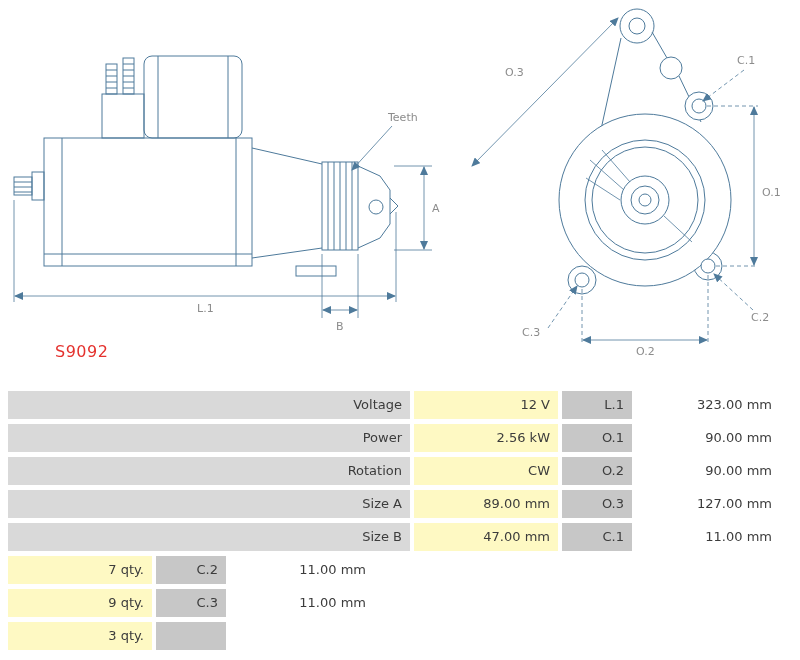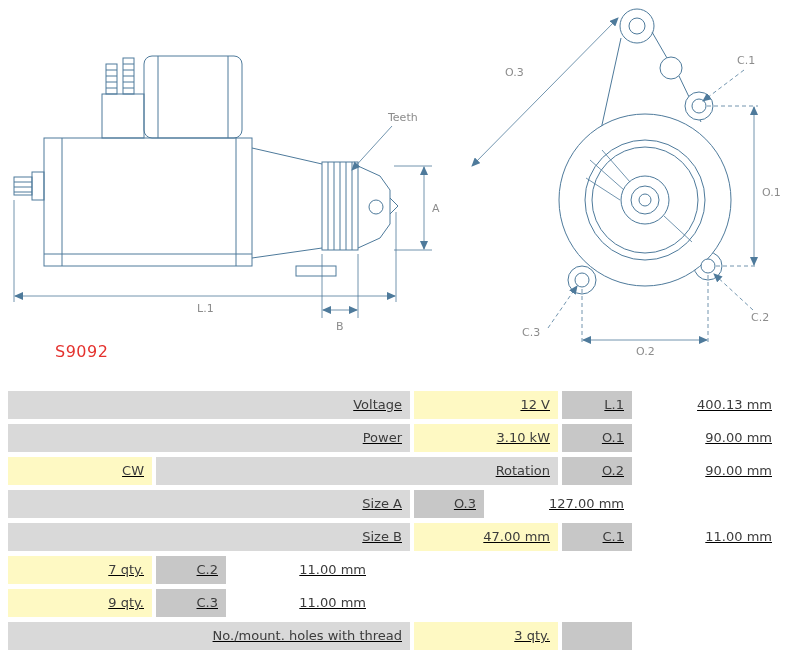--- a/index.html
+++ b/index.html
@@ -10,21 +10,21 @@
   .drawings { position:absolute; top:0; left:0; width:800px; height:360px; }
   svg text {
     font-family:"DejaVu Sans","Liberation Sans",sans-serif;
     font-size:11px; fill:#8c8c8c;
   }
   .part-number {
     position:absolute; left:10px; top:342px;
     font-size:16px; color:#e4322e; letter-spacing:0.5px;margin-left:45px;
   }
   .spec-table { position:absolute; left:8px; top:391px; }
-  .trow { display:flex; gap:4px; margin-bottom:5px;text-decoration:underline; }
+  .trow { display:flex; gap:4px; margin-bottom:5px; }
   .cell {
     height:28px; line-height:28px; font-size:13px; color:#3c3c3c;
     box-sizing:border-box; padding-right:8px; text-align:right;
     white-space:nowrap; overflow:hidden;
   }
   .cell.label  { width:402px; background:#d9d9d9; }
   .cell.value  { width:144px; background:#fef9c3; }
   .cell.code   { width:70px;  background:#c7c7c7; }
   .cell.value2 { width:144px; background:#ffffff; }
   .trow.last .value2 { background:transparent; }
@@ -181,54 +181,54 @@
 </svg>
 </div>
 
 <div class="part-number">S9092</div>
 
 <div class="spec-table">
   <div class="trow">
     <div class="cell label">Voltage</div>
     <div class="cell value">12 V</div>
     <div class="cell code">L.1</div>
-    <div class="cell value2">400.13 mm</div>
+    <div class="cell value2">323.00 mm</div>
   </div>
   <div class="trow">
     <div class="cell label">Power</div>
-    <div class="cell value">3.10 kW</div>
+    <div class="cell value">2.56 kW</div>
     <div class="cell code">O.1</div>
     <div class="cell value2">90.00 mm</div>
   </div>
   <div class="trow">
+    <div class="cell label">Rotation</div>
     <div class="cell value">CW</div>
-    <div class="cell label">Rotation</div>
     <div class="cell code">O.2</div>
     <div class="cell value2">90.00 mm</div>
   </div>
   <div class="trow">
     <div class="cell label">Size A</div>
+    <div class="cell value">89.00 mm</div>
     <div class="cell code">O.3</div>
     <div class="cell value2">127.00 mm</div>
   </div>
   <div class="trow">
     <div class="cell label">Size B</div>
     <div class="cell value">47.00 mm</div>
     <div class="cell code">C.1</div>
     <div class="cell value2">11.00 mm</div>
   </div>
   <div class="trow">
     <div class="cell value">7 qty.</div>
     <div class="cell code">C.2</div>
     <div class="cell value2">11.00 mm</div>
   </div>
   <div class="trow">
     <div class="cell value">9 qty.</div>
     <div class="cell code">C.3</div>
     <div class="cell value2">11.00 mm</div>
   </div>
   <div class="trow last">
-    <div class="cell label">No./mount. holes with thread</div>
     <div class="cell value">3 qty.</div>
     <div class="cell code"></div>
     <div class="cell value2"></div>
   </div>
 </div>
 
 </body></html>

